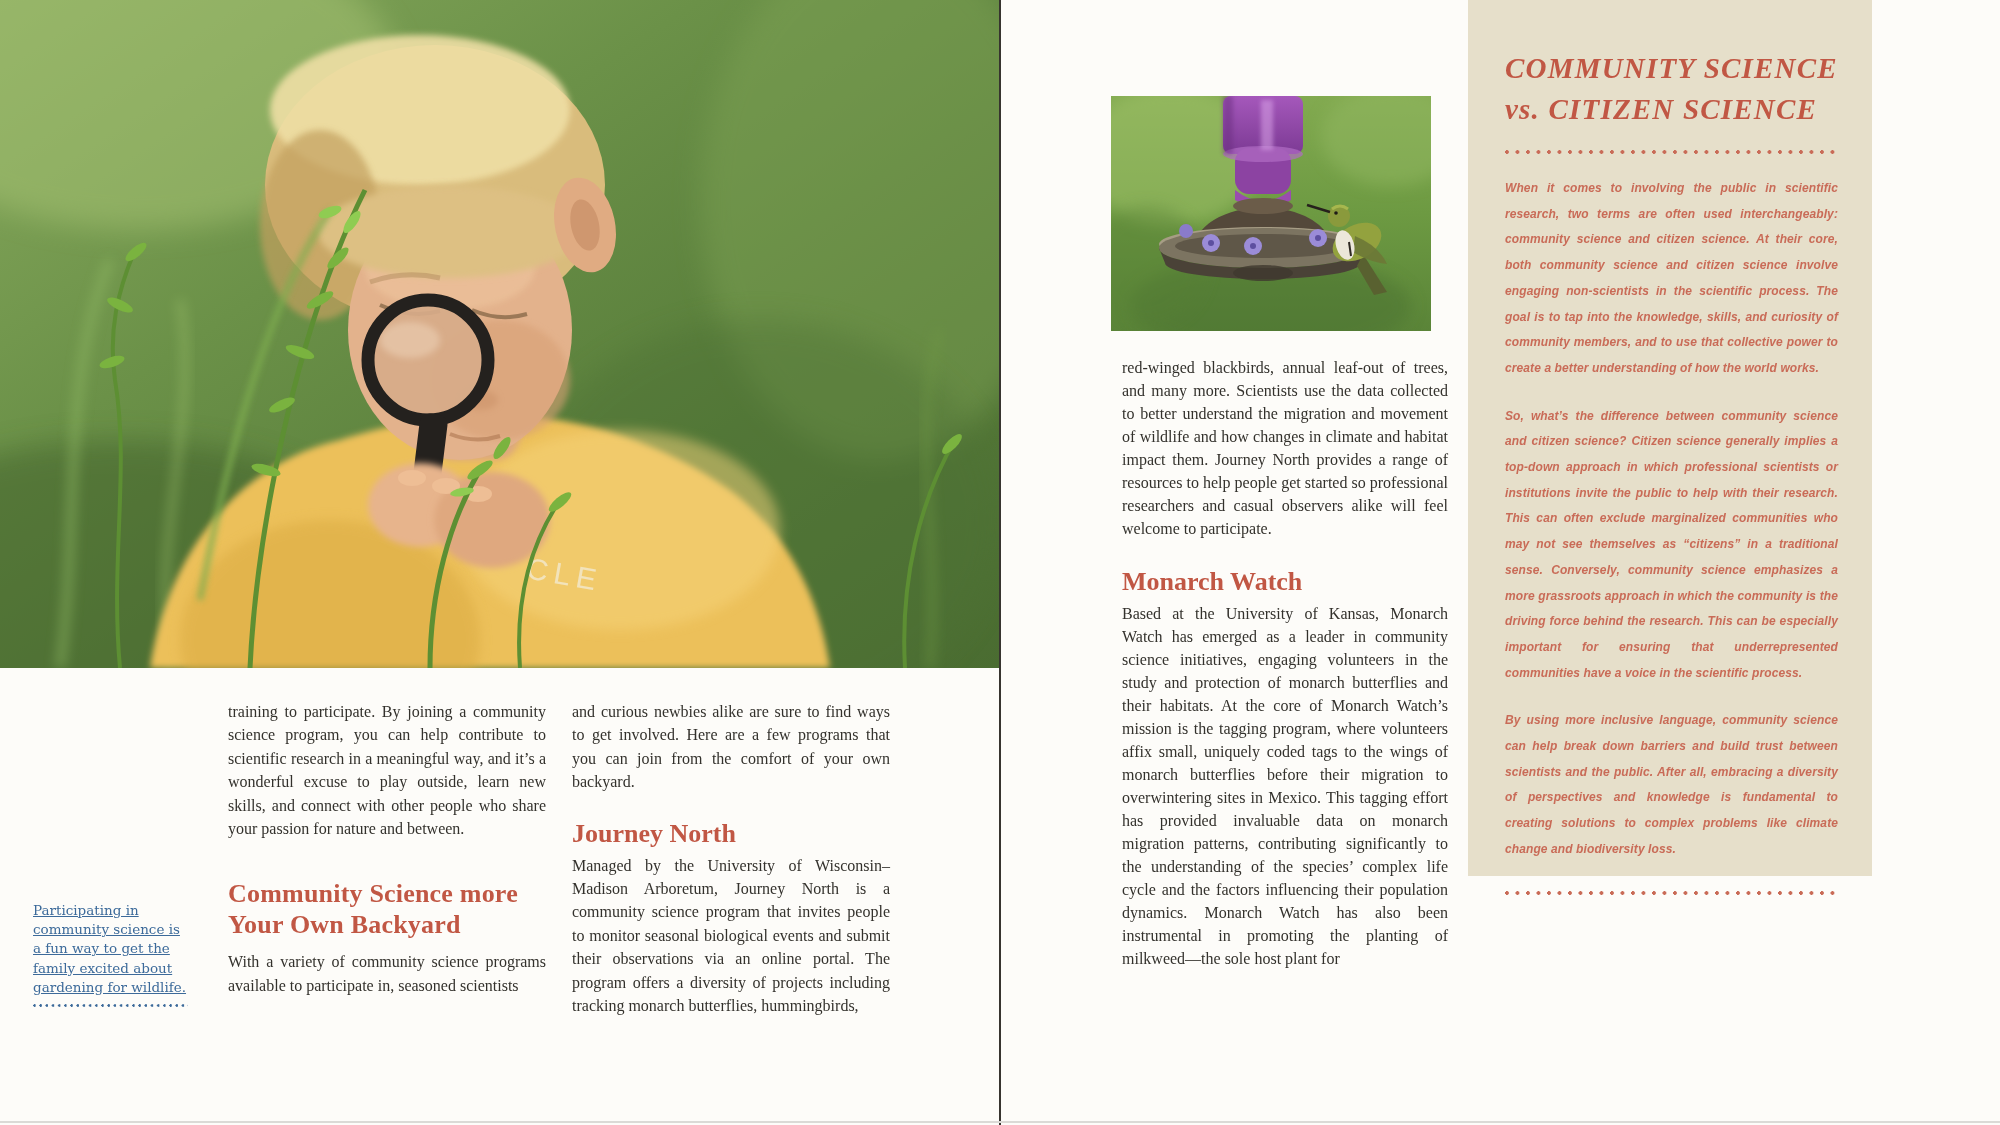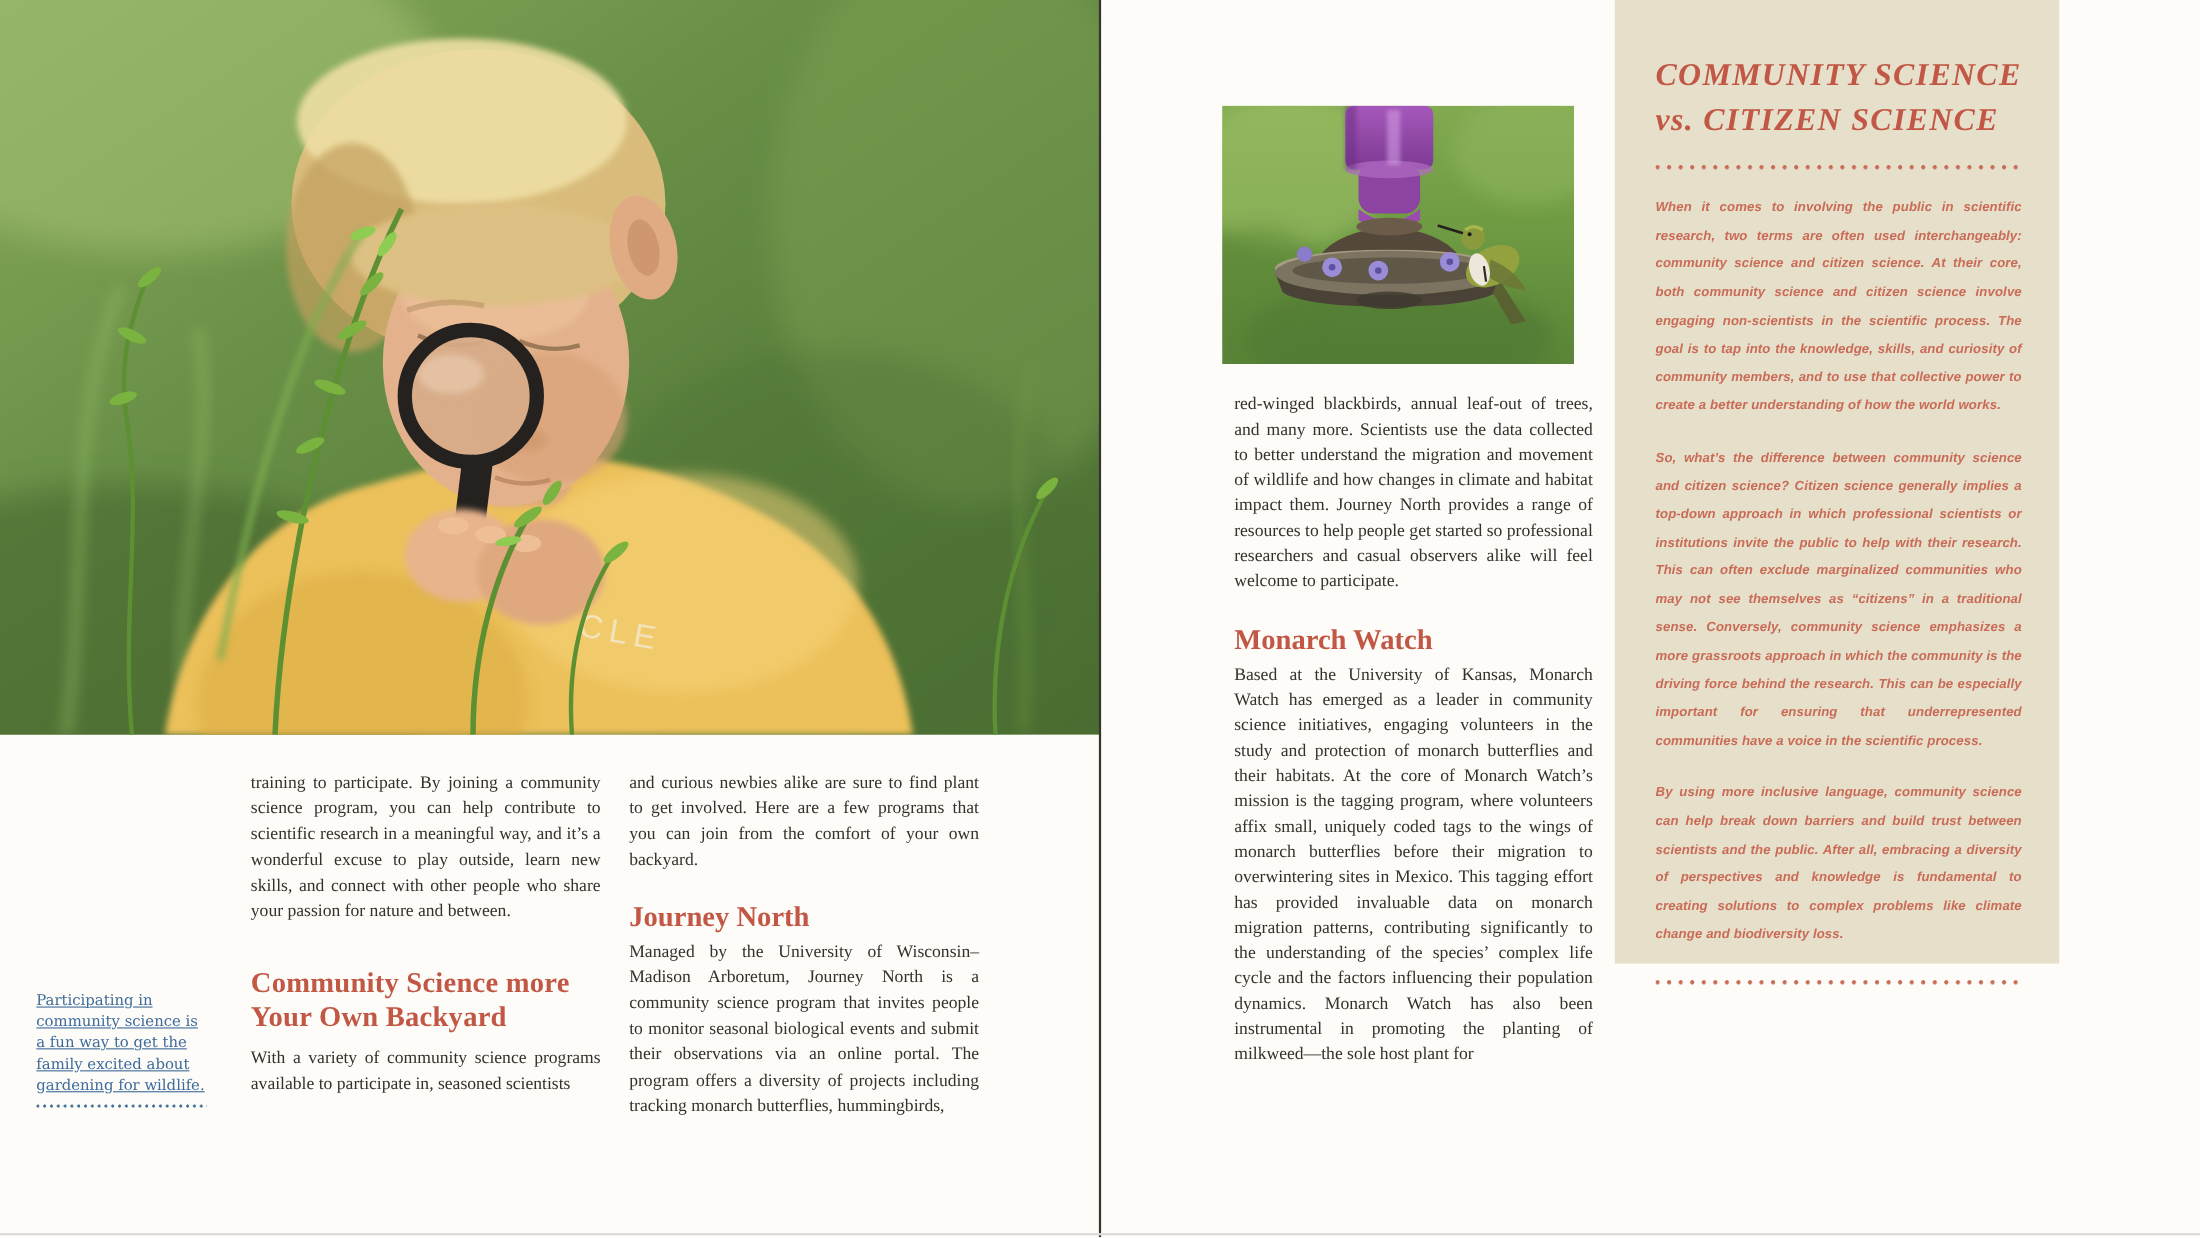--- a/index.html
+++ b/index.html
@@ -180,21 +180,21 @@
     <div class="dots-blue"></div>
   </div>
 
   <div class="col col1">
     <p class="body">training to participate. By joining a community science program, you can help contribute to scientific research in a meaningful way, and it’s a wonderful excuse to play outside, learn new skills, and connect with other people who share your passion for nature and between.</p>
     <h2 class="big-heading"><span>Community Science more</span><br><span>Your Own Backyard</span></h2>
     <p class="body">With a variety of community science programs available to participate in, seasoned scientists</p>
   </div>
 
   <div class="col col2">
-    <p class="body">and curious newbies alike are sure to find plant to get involved. Here are a few programs that you can join from the comfort of your own backyard.</p>
+    <p class="body">and curious newbies alike are sure to find ways to get involved. Here are a few programs that you can join from the comfort of your own backyard.</p>
     <h3 class="sub-heading">Journey North</h3>
     <p class="body">Managed by the University of Wisconsin–Madison Arboretum, Journey North is a community science program that invites people to monitor seasonal biological events and submit their observations via an online portal. The program offers a diversity of projects including tracking monarch butterflies, hummingbirds,</p>
   </div>
 
   <div class="photo-feeder">
     <svg width="320" height="235" viewBox="0 0 320 235">
       <defs>
         <linearGradient id="fgBg" x1="0" y1="0" x2="0" y2="1">
           <stop offset="0" stop-color="#82aa50"></stop>
             <stop offset="0.5" stop-color="#6d9a42"></stop>

